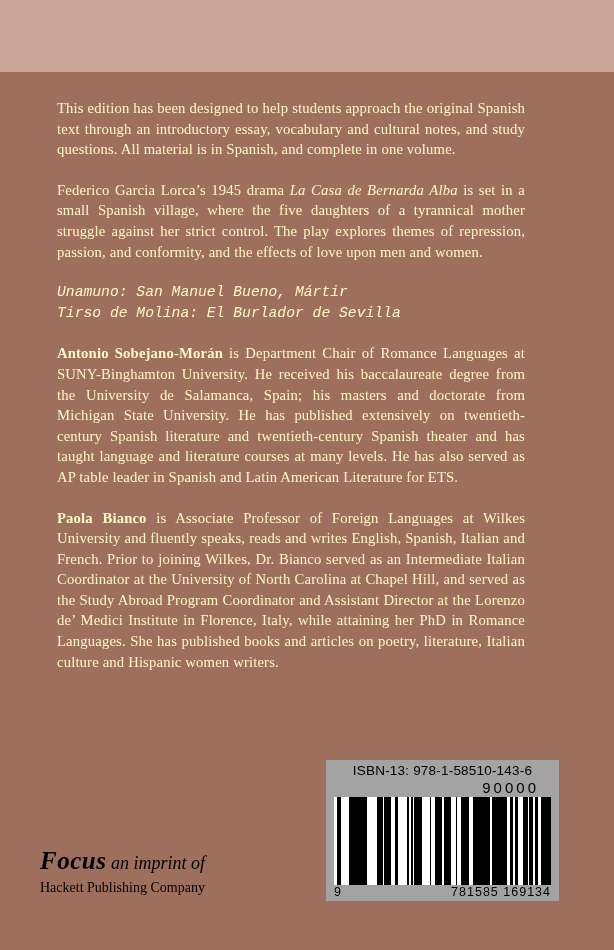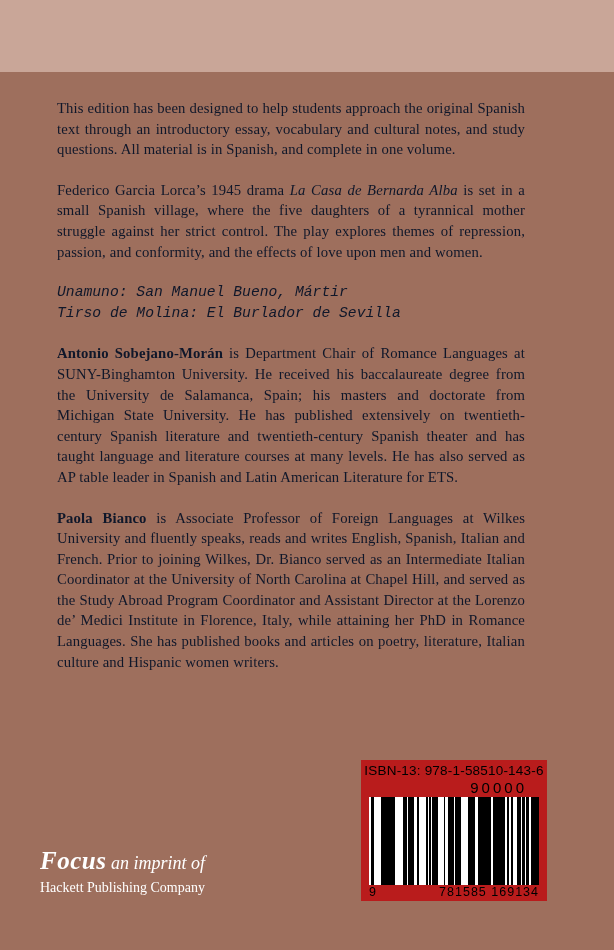--- a/index.html
+++ b/index.html
@@ -24,21 +24,21 @@
     left: 0; top: 0;
     width: 614px;
     height: 72px;
     background: #c9a698;
   }
   .content {
     position: absolute;
     left: 57px;
     top: 98px;
     width: 468px;
-    color: #0f172a;
+    color: #fef9c3;
   }
   p.para {
     margin: 0 0 20px 0;
     font-size: 14.7px;
     line-height: 20.6px;
     text-align: justify;
     text-justify: inter-word;
     letter-spacing: 0.15px;
   }
   p.para:last-child { margin-bottom: 0; }
@@ -48,24 +48,24 @@
     margin: 0 0 20px 0;
     font-size: 14.7px;
     line-height: 20.6px;
   }
   .series-list .lead { display: block; text-align: justify; }
   .series-list .vol { display: block; font-style: italic; font-family: Liberation Mono, monospace; }
 
   
   .barcode-block {
     position: absolute;
-    left: 361px;
+    left: 326px;
     top: 760px;
-    width: 186px;
-    background: #b91c1c;
+    width: 233px;
+    background: #a3a3a3;
   }
   .isbn-line {
     font-family: "Liberation Sans", sans-serif;
     font-size: 13.5px;
     color: #000000;
     text-align: center;
     padding: 3px 0 1px 0;
     letter-spacing: 0.2px;
   }
   .ean5 {
@@ -106,21 +106,21 @@
     align-items: center;
     justify-content: center;
     letter-spacing: 0.2px;
   }
 
   
   .publisher {
     position: absolute;
     left: 40px;
     top: 848px;
-    color: #ffffff;
+    color: #000000;
   }
   .pub-line1 {
     font-size: 21px;
     line-height: 25px;
     white-space: nowrap;
   }
   .pub-focus {
     font-style: italic;
     font-weight: bold;
     font-size: 25px;

